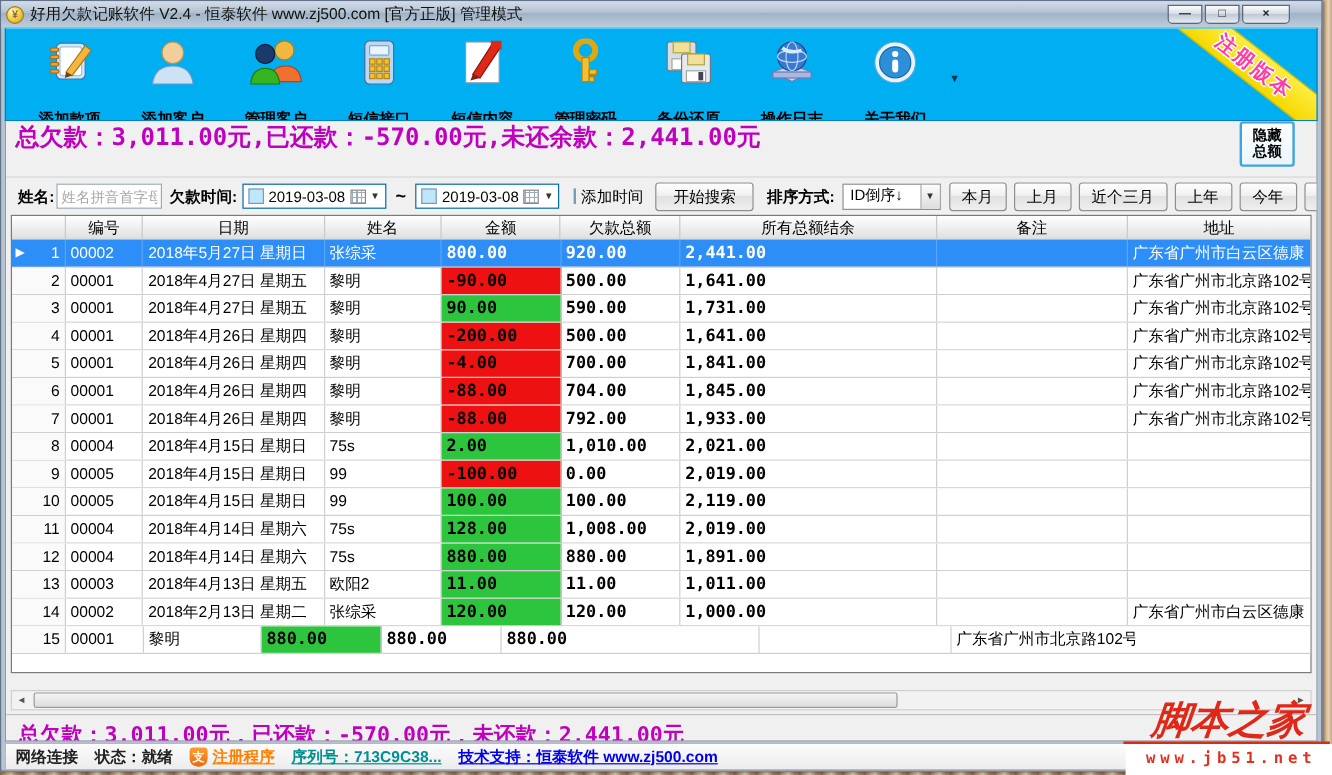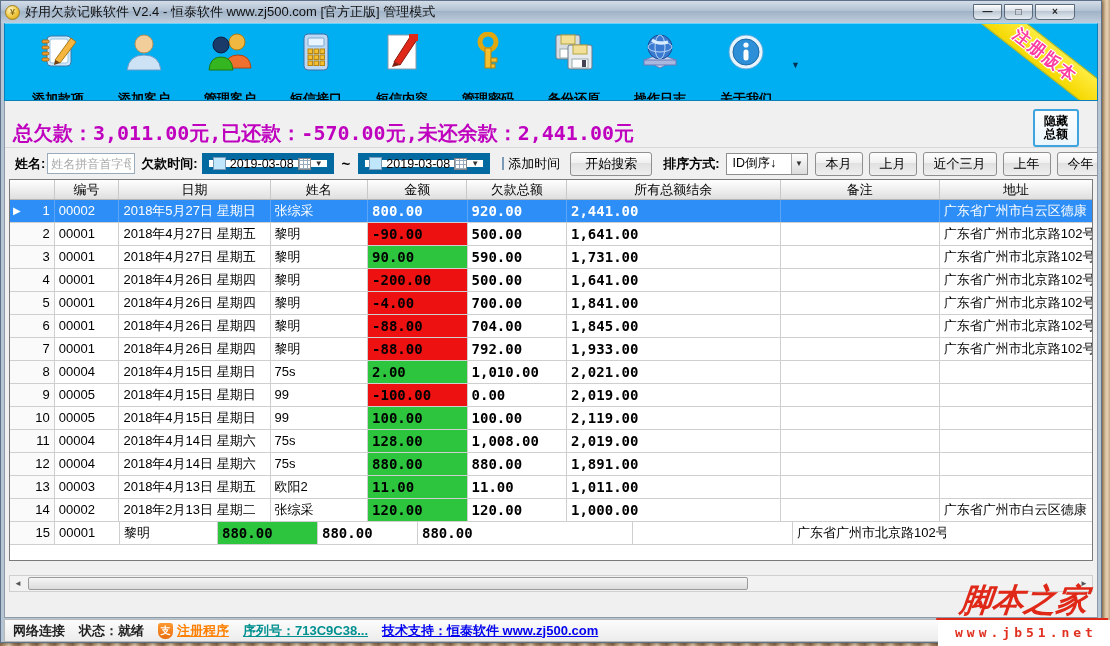--- a/index.html
+++ b/index.html
@@ -46,37 +46,37 @@
     background:linear-gradient(#ffec40,#f5d800); border:1px solid #d8bc00;
     text-align:center; font-size:17px; font-weight:bold; color:#ff3da0; letter-spacing:2px;
     text-shadow:1px 1px 0 #fff,-1px -1px 0 #fff,1px -1px 0 #fff,-1px 1px 0 #fff;
     padding:2px 0; z-index:5;
   }
   
   .client {
     margin:0 3px; height:517px; background:#f0f0f0;
     border:1px solid #8e9aa6; border-top:none; position:relative; overflow:hidden;
   }
-  .summary-row { height:47px; display:flex; align-items:flex-end; padding:0 8px;
+  .summary-row { height:47px; display:flex; align-items:flex-start; padding:0 8px;
     border-bottom:1px solid #d8d8d8; }
   .summary-text {
     font-family:"DejaVu Sans Mono","Liberation Mono",monospace;
     font-size:20px; font-weight:bold; color:#bf00bf; white-space:nowrap; flex:1;
   }
   .hide-btn {
     width:46px; height:38px; margin-right:10px; font-size:12px; line-height:13px; font-weight:bold;
     background:linear-gradient(#fdfdfd,#eaf6fd); border:2px solid #3fa3e0; border-radius:3px; cursor:pointer;
     color:#000; padding:2px;
   }
   
   .filter-row { height:31px; display:flex; align-items:center; padding:0 6px 0 10px; font-size:13px; color:#000; white-space:nowrap; }
   .flabel { font-weight:bold; margin-right:2px; }
   .name-input { width:88px; height:21px; border:1px solid #9aabbc; padding:0 3px; font-size:12px; color:#333; }
   .name-input::placeholder { color:#a8a8a8; }
-  .datebox { display:inline-flex; align-items:center; gap:4px; background:#fff; border:7px solid #0369a1;
+  .datebox { display:inline-flex; align-items:center; gap:4px; background:#fff; border:1px solid #0369a1;
     height:21px; padding:0 4px; margin:0 2px; cursor:pointer; }
   .cb { width:13px; height:13px; border:1px solid #7a9ab5; display:inline-block; background:#fff; cursor:pointer; }
   .cb.blue { background:#bfe6fb; }
   .datetext { font-size:12.5px; }
   .calicon { width:13px; height:12px; border:1px solid #888; display:inline-block;
     background:repeating-linear-gradient(0deg,#9ab 0 1px,transparent 1px 4px),
                repeating-linear-gradient(90deg,#9ab 0 1px,transparent 1px 4px),#fff; }
   .caret { font-size:8px; color:#333; }
   .tilde { font-size:15px; font-weight:bold; margin:0 6px; }
   .btn {
@@ -505,20 +505,23 @@
           </div>
         </div>
     </div>
 
     <div class="hscroll">
       <span class="sarrow left">◄</span>
       <span class="sthumb"></span>
       <span class="sarrow right">►</span>
     </div>
 
+    <div class="bottom-summary">
+      <span class="summary-text">总欠款：3,011.00元，已还款：-570.00元，未还款：2,441.00元</span>
+    </div>
   </div>
 
   <div class="statusbar">
     <span>网络连接</span>
     <span>状态：就绪</span>
     <span style="display:inline-flex;align-items:center;gap:4px">
       <span class="badge">支</span>
       <span class="slink orange">注册程序</span>
     </span>
     <span class="slink teal">序列号：713C9C38...</span>

